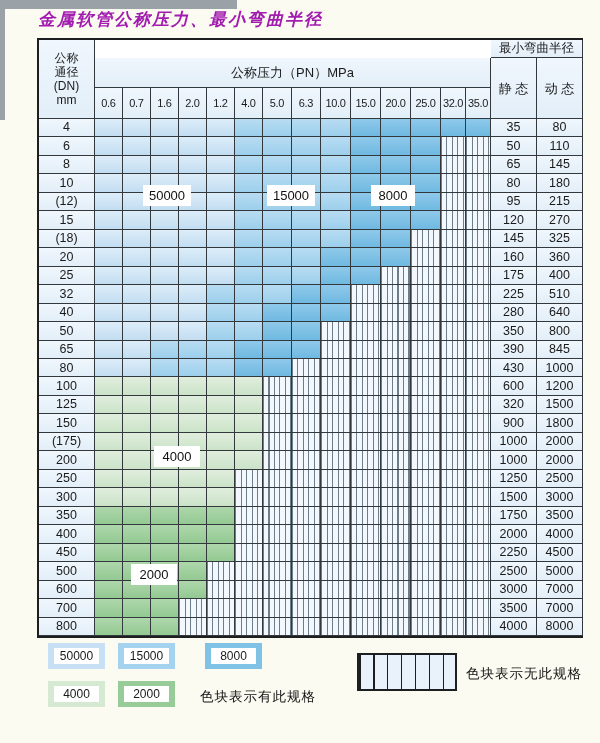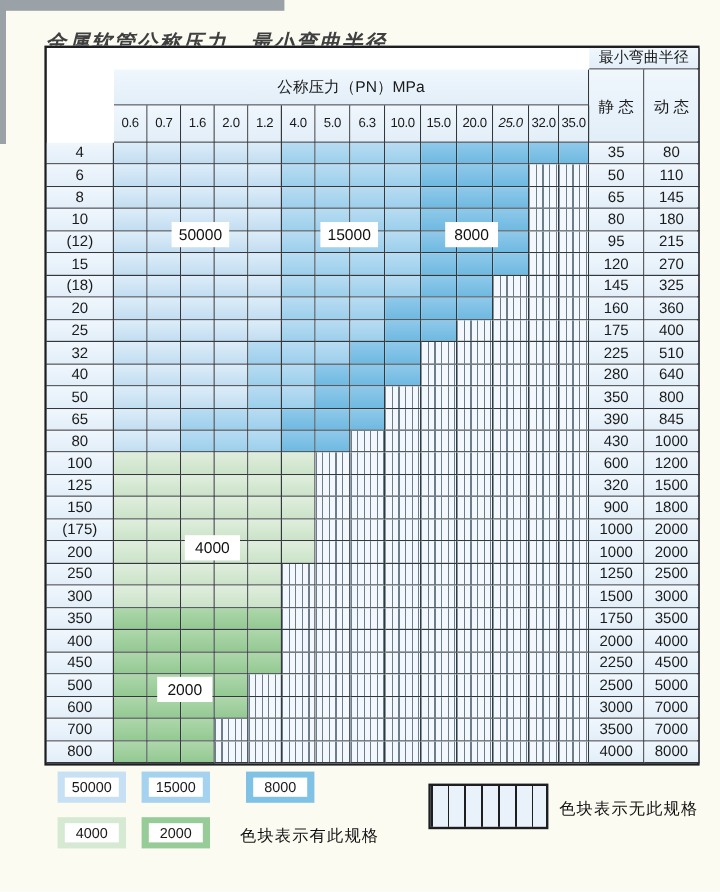--- a/index.html
+++ b/index.html
@@ -1,22 +1,22 @@
 <!DOCTYPE html>
 <html><head>
 <meta charset="utf-8">
 <style>
   html,body{margin:0;padding:0;}
   *{box-sizing:border-box;}
   body{font-family:"Liberation Sans","DejaVu Sans",sans-serif;color:#1a1a1a;}
   .page{position:relative;width:600px;height:743px;background:#fbfbf2;overflow:hidden;}
   .artifact-top{position:absolute;left:0;top:0;width:237px;height:9px;background:#9aa2a8;}
   .artifact-left{position:absolute;left:0;top:0;width:5px;height:120px;background:#9aa2a8;}
-  .title{position:absolute;left:38px;top:24px;font-family:"DejaVu Serif","Liberation Serif",serif;
-         font-size:17px;font-weight:bold;font-style:italic;letter-spacing:2px;color:#404040;}
+  .title{position:absolute;left:38px;top:8px;font-family:"DejaVu Serif","Liberation Serif",serif;
+         font-size:17px;font-weight:bold;font-style:italic;letter-spacing:2px;color:#a21caf;}
   
   .tbl{position:absolute;left:37px;top:38px;width:546px;height:600px;border:2px solid #1c1e20;
        display:grid;background:#fff;
        grid-template-columns:56px 28px 28px 28px 28px 28px 28px 29px 29px 30px 30px 30px 30px 25px 25px 46px 46px;
        grid-template-rows:18px 30px 31px repeat(28,1fr);}
   .c{border-right:1.5px solid #33383c;border-bottom:1.5px solid #33383c;
      display:flex;align-items:center;justify-content:center;
      font-size:12px;line-height:1;overflow:hidden;white-space:nowrap;}
   .h{background:linear-gradient(180deg,#f0f7fd,#e2eef8);}
   .hz{font-size:13px;}
@@ -45,37 +45,43 @@
 </head>
 <body>
 
 <div class="page">
   <div class="artifact-top"></div>
   <div class="artifact-left"></div>
 
   <div class="title">金属软管公称压力、最小弯曲半径</div>
 
   <div class="tbl">
+    <div class="c h dnh" style="grid-column:1;grid-row:1/4;">
+      <span>公称</span>
+      <span>通径</span>
+      <span>(DN)</span>
+      <span>mm</span>
+    </div>
     <div class="c h hz" style="grid-column:16/18;grid-row:1;font-size:12.5px;">最小弯曲半径</div>
     <div class="c h hz" style="grid-column:2/16;grid-row:2;">公称压力（PN）MPa</div>
     <div class="c h hz" style="grid-column:16;grid-row:2/4;">静 态</div>
     <div class="c h hz" style="grid-column:17;grid-row:2/4;">动 态</div>
 
   <div class="c h tick" style="grid-area: 3 / 2;">0.6</div>
       <div class="c h tick" style="grid-area: 3 / 3;">0.7</div>
       <div class="c h tick" style="grid-area: 3 / 4;">1.6</div>
       <div class="c h tick" style="grid-area: 3 / 5;">2.0</div>
       <div class="c h tick" style="grid-area: 3 / 6;">1.2</div>
       <div class="c h tick" style="grid-area: 3 / 7;">4.0</div>
       <div class="c h tick" style="grid-area: 3 / 8;">5.0</div>
       <div class="c h tick" style="grid-area: 3 / 9;">6.3</div>
       <div class="c h tick" style="grid-area: 3 / 10;">10.0</div>
       <div class="c h tick" style="grid-area: 3 / 11;">15.0</div>
       <div class="c h tick" style="grid-area: 3 / 12;">20.0</div>
-      <div class="c h tick" style="grid-area: 3 / 13; font-style: italic;">25.0</div>
+      <div class="c h tick" style="grid-area: 3 / 13;">25.0</div>
       <div class="c h tick" style="grid-area: 3 / 14;">32.0</div>
       <div class="c h tick" style="grid-area: 3 / 15;">35.0</div>
       <div class="c side" style="grid-area: 4 / 1;">4</div>
       <div class="c zA" style="grid-area: 4 / 2;"></div>
       <div class="c zA" style="grid-area: 4 / 3;"></div>
       <div class="c zA" style="grid-area: 4 / 4;"></div>
       <div class="c zA" style="grid-area: 4 / 5;"></div>
       <div class="c zA" style="grid-area: 4 / 6;"></div>
       <div class="c zB" style="grid-area: 4 / 7;"></div>
       <div class="c zB" style="grid-area: 4 / 8;"></div>

